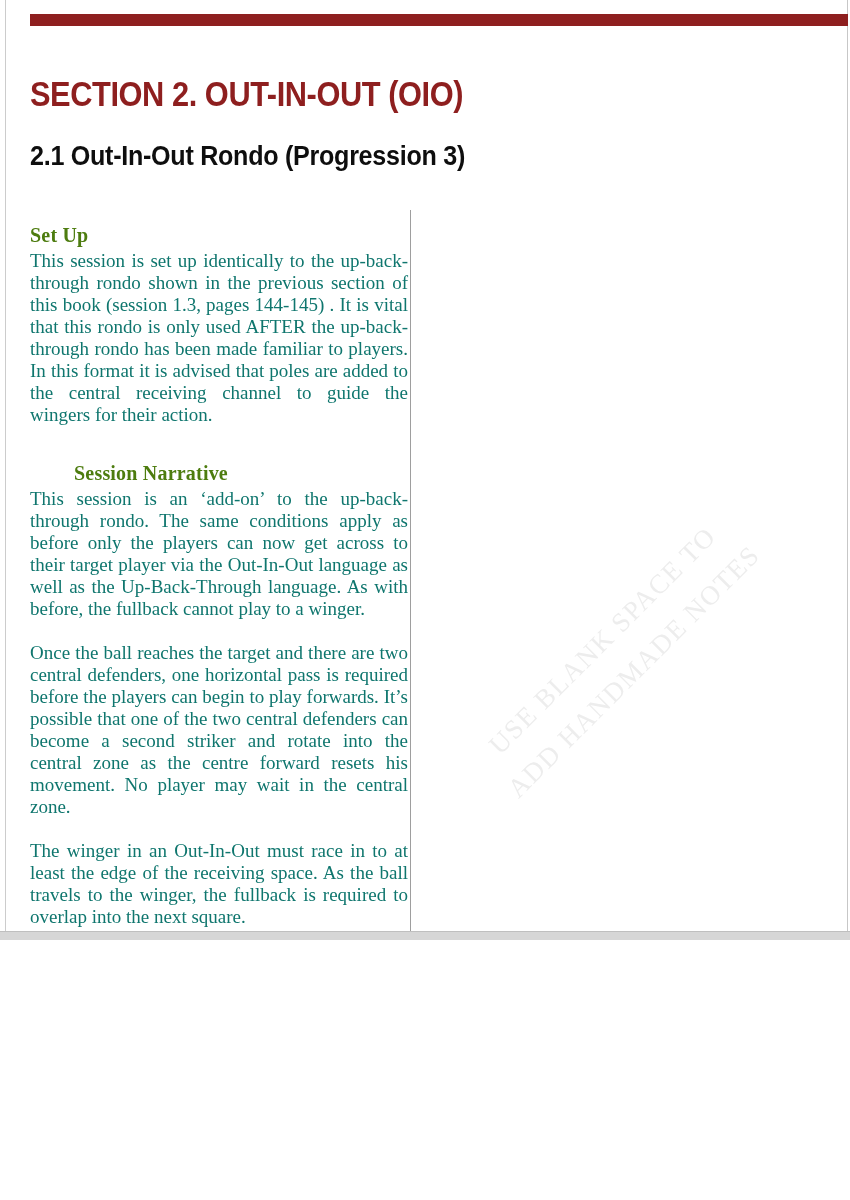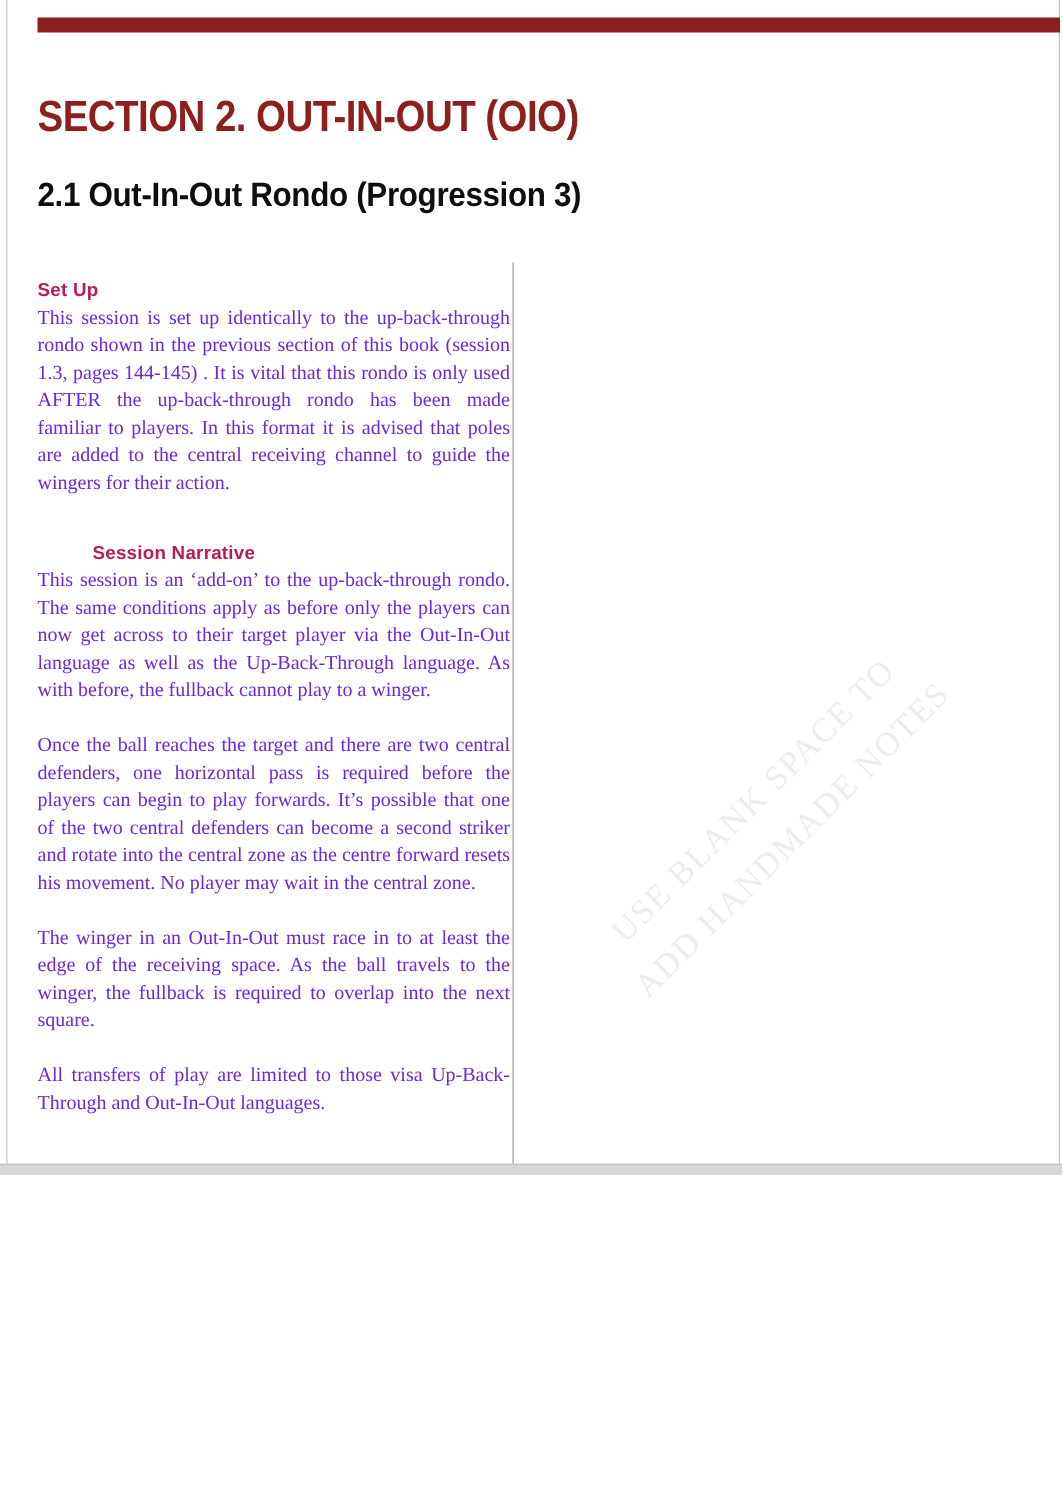--- a/index.html
+++ b/index.html
@@ -34,27 +34,27 @@
 
   .columns {
     position:absolute; left:30px; top:210px; width:762px; height:907px;
     display:flex; align-items:stretch;
   }
   .col-left  { width:378px; }
   .divider   { width:1px; background:#9e9e9e; margin-left:2px; margin-right:13px; }
   .col-right { flex:1; }
 
   .col h3 {
-    font-family:Liberation Sans, sans-serif; font-weight:bold;
-    font-size:15px; color:#be185d; letter-spacing:0.2px;
+    font-family:Liberation Serif, serif; font-weight:bold;
+    font-size:20px; color:#4d7c0f; letter-spacing:0.2px;
     margin-top:14px; margin-bottom:3px;
   }
   .col h3.mt-lg { margin-top:36px;margin-left:44px; }
   .col p {
-    font-size:16px; line-height:22px; color:#6d28d9;
+    font-size:19px; line-height:22px; color:#0f766e;
     text-align:justify; margin-bottom:22px;
   }
 
   .watermark {
     position:absolute; left:428px; top:612px; width:380px;
     transform:rotate(-45deg); text-align:center;
     color:#ededed; font-size:27px; line-height:44px;
     letter-spacing:1.5px; white-space:nowrap;
     font-family:"Liberation Serif", serif;
     user-select:none; pointer-events:none;

